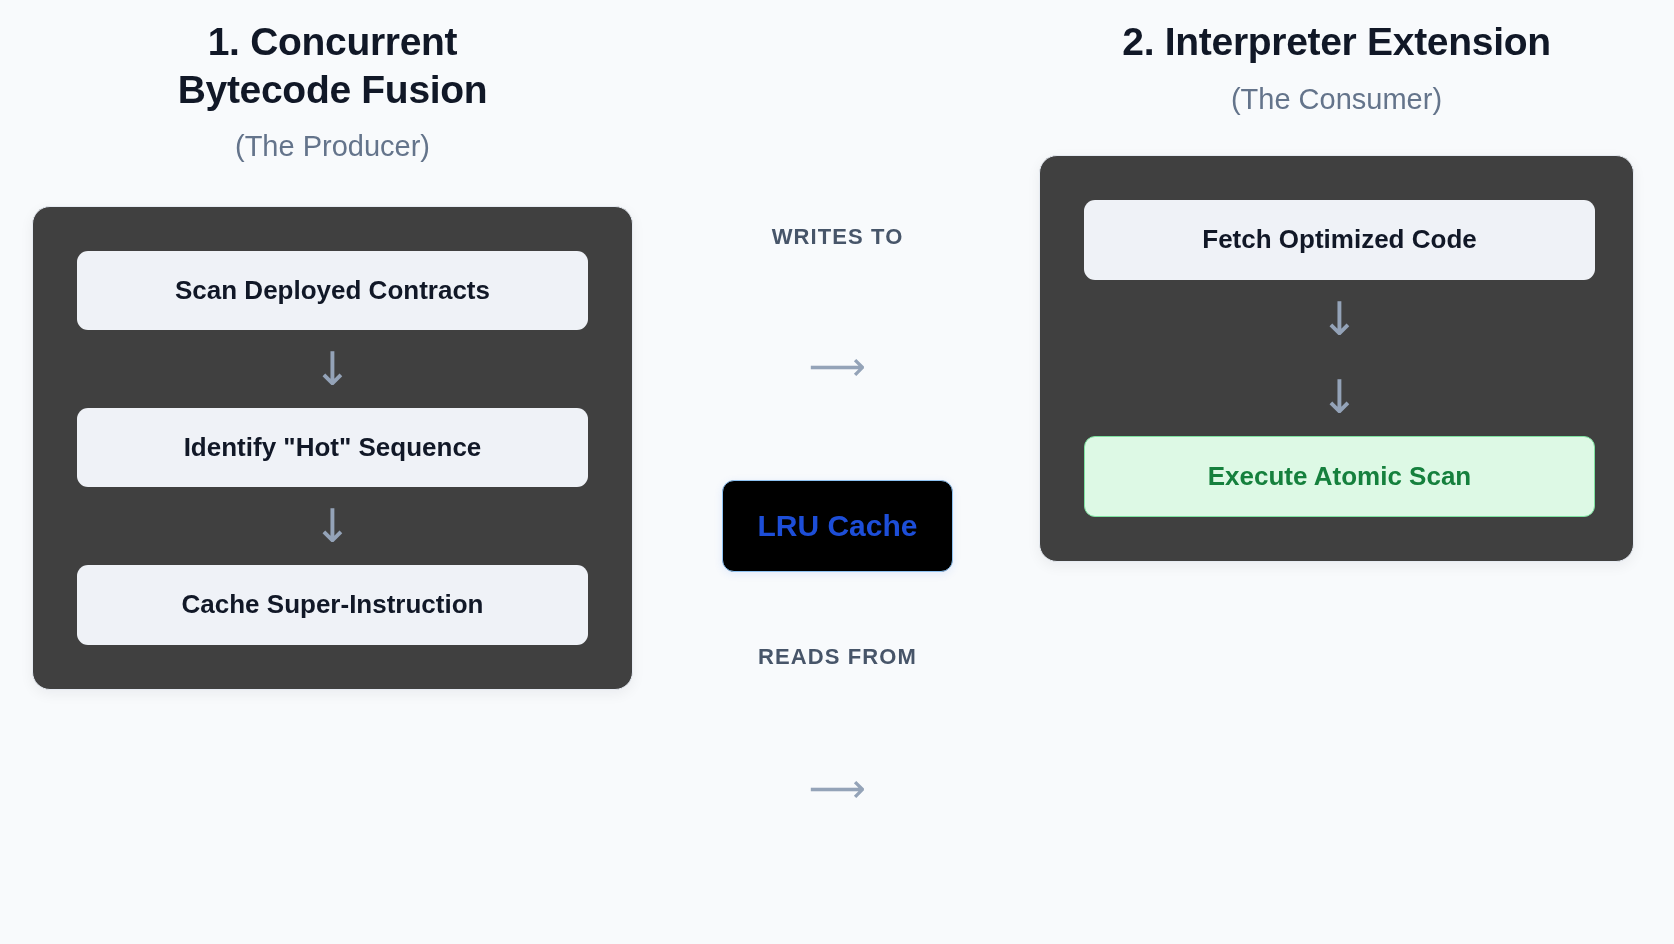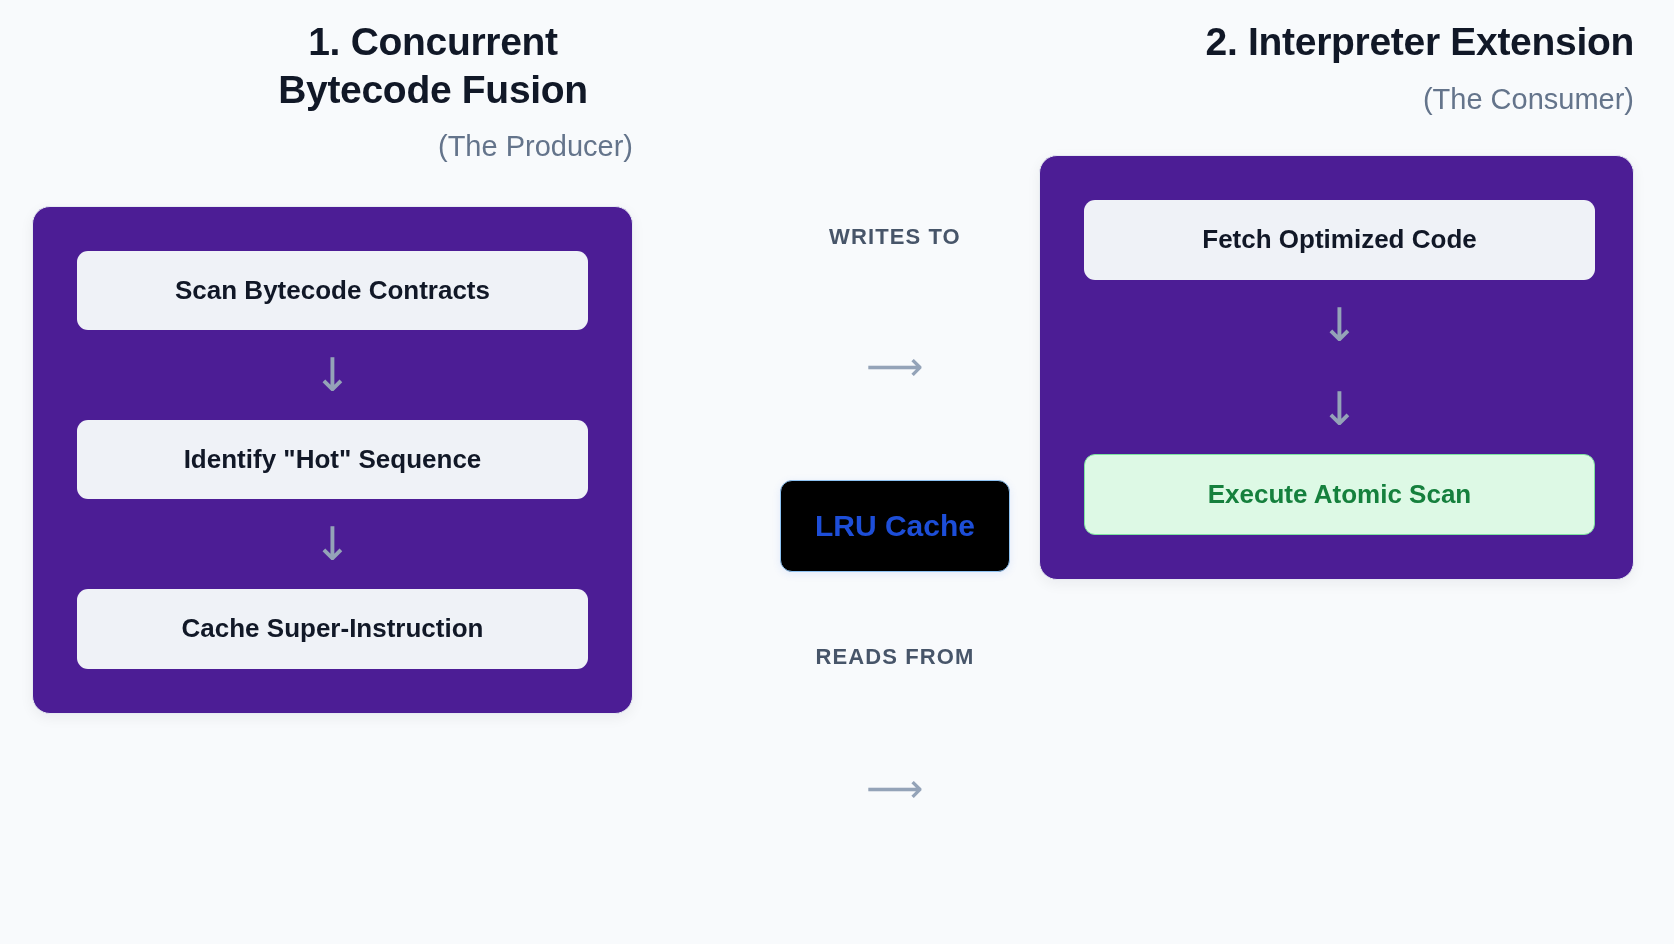--- a/index.html
+++ b/index.html
@@ -23,21 +23,21 @@
     display: flex;
     flex-direction: row;
     align-items: flex-start;
     box-sizing: border-box;
   }
 
   
   .col {
     display: flex;
     flex-direction: column;
-    align-items: flex-end;
+    align-items: center;
     box-sizing: border-box;
   }
   .col-left {
     width: 665px;
     padding: 18px 32px 0 32px;
   }
   .col-center {
     width: 345px;
     padding-top: 0;
     justify-content: flex-start;
@@ -67,30 +67,29 @@
     font-size: 29px;
     color: #64748b;
     text-align: center;
     margin-top: 16px;
     font-weight: normal;
     line-height: 1.2;
   }
 
   
   .card {
-    background: #4c1d95;
+    background: #404040;
     border: 1px solid #e6ebf2;
     border-radius: 18px;
     box-shadow: 0 4px 14px rgba(15, 23, 42, 0.06);
     box-sizing: border-box;
     width: 100%;
     display: flex;
     flex-direction: column;
     align-items: stretch;
-    gap: 6px;
   }
   .card-left {
     margin-top: 42px;
     padding: 44px 44px 44px 44px;
   }
   .card-right {
     margin-top: 39px;
     padding: 44px 38px 44px 44px;
   }
 
@@ -169,21 +168,21 @@
 </head>
 <body>
 
 <div class="diagram">
 
   <div class="col col-left">
     <div class="col-heading">1. Concurrent Bytecode Fusion</div>
     <div class="col-sub">(The Producer)</div>
 
     <div class="card card-left">
-      <div class="step">Scan Bytecode Contracts</div>
+      <div class="step">Scan Deployed Contracts</div>
 
       <div class="v-arrow">↓</div>
 
       <div class="step">Identify "Hot" Sequence</div>
 
       <div class="v-arrow">↓</div>
 
       <div class="step">Cache Super-Instruction</div>
     </div>
   </div>

